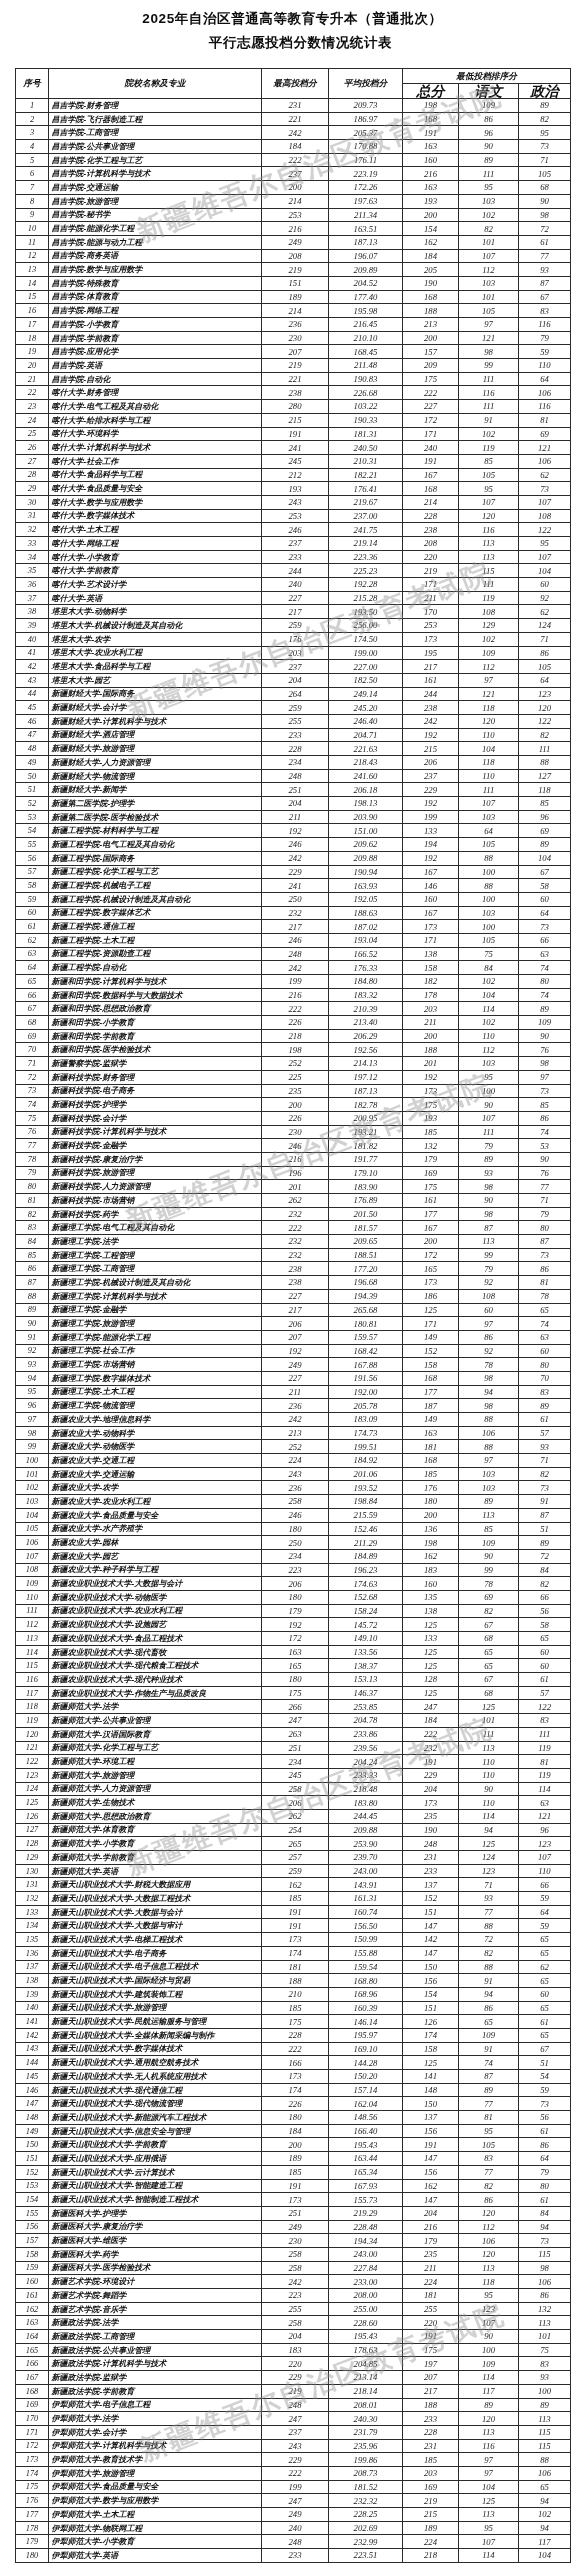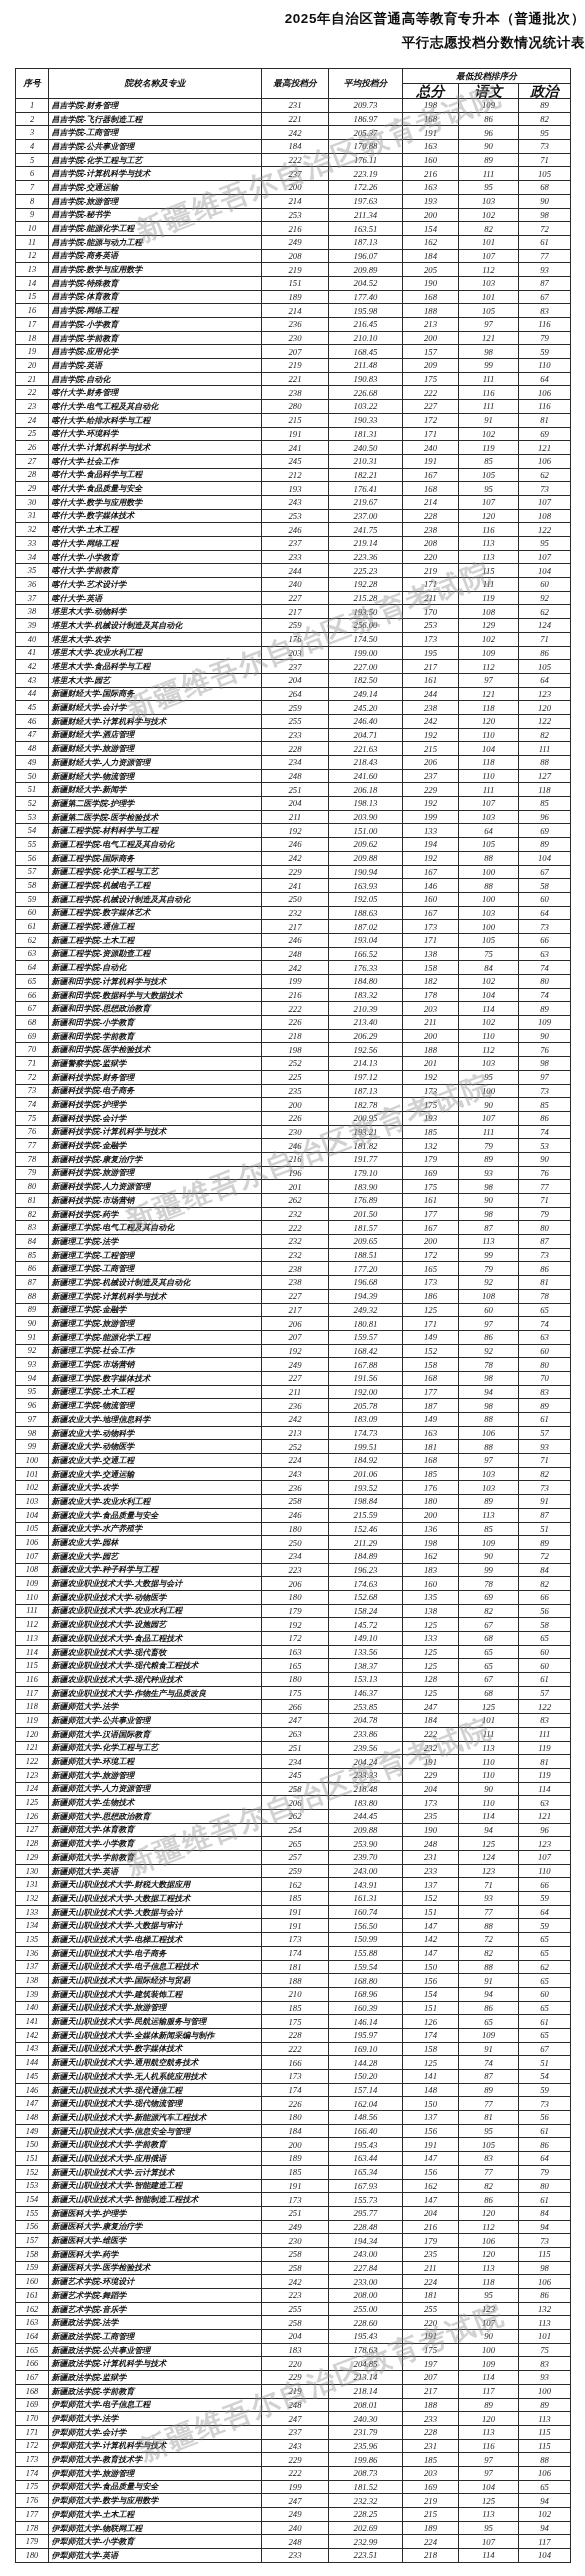--- a/index.html
+++ b/index.html
@@ -1,21 +1,21 @@
 <!DOCTYPE html>
 <html style="font-size:10.3px"><head>
 <meta charset="utf-8">
 <style>
   html,body{margin:0;padding:0;}
   body{
     width:585px;height:2576px;position:relative;background:#ffffff;
     font-family:"Liberation Sans",sans-serif;color:#161616;overflow:hidden;
   }
   .title{
-    position:absolute;left:0;right:0;text-align:right;
+    position:absolute;left:0;right:0;text-align:center;
     font-family:"Liberation Sans",sans-serif;font-weight:bold;color:#0d0d0d;
     font-size:13.5px;letter-spacing:0.6px;white-space:nowrap;
   }
   .title-1{top:10.3px;}
   .title-2{top:34px;margin-left:16px;}
   table{
     position:absolute;left:15px;top:68px;width:554px;
     border-collapse:collapse;table-layout:fixed;
     border:1.3px solid #2b2b2b;
     font-style:italic;
@@ -870,21 +870,21 @@
         <td class="num">227</td>
         <td class="num">194.39</td>
         <td class="num">186</td>
         <td class="num">108</td>
         <td class="num">78</td>
       </tr>
       <tr>
         <td class="idx">89</td>
         <td class="name">新疆理工学院-金融学</td>
         <td class="num">217</td>
-        <td class="num">249.32</td>
+        <td class="num">265.68</td>
         <td class="num">125</td>
         <td class="num">60</td>
         <td class="num">65</td>
       </tr>
       <tr>
         <td class="idx">90</td>
         <td class="name">新疆理工学院-旅游管理</td>
         <td class="num">206</td>
         <td class="num">180.81</td>
         <td class="num">171</td>
@@ -1464,21 +1464,21 @@
         <td class="num">173</td>
         <td class="num">155.73</td>
         <td class="num">147</td>
         <td class="num">86</td>
         <td class="num">61</td>
       </tr>
       <tr>
         <td class="idx">155</td>
         <td class="name">新疆医科大学-护理学</td>
         <td class="num">251</td>
-        <td class="num">295.77</td>
+        <td class="num">219.29</td>
         <td class="num">204</td>
         <td class="num">120</td>
         <td class="num">84</td>
       </tr>
       <tr>
         <td class="idx">156</td>
         <td class="name">新疆医科大学-康复治疗学</td>
         <td class="num">249</td>
         <td class="num">228.48</td>
         <td class="num">216</td>

